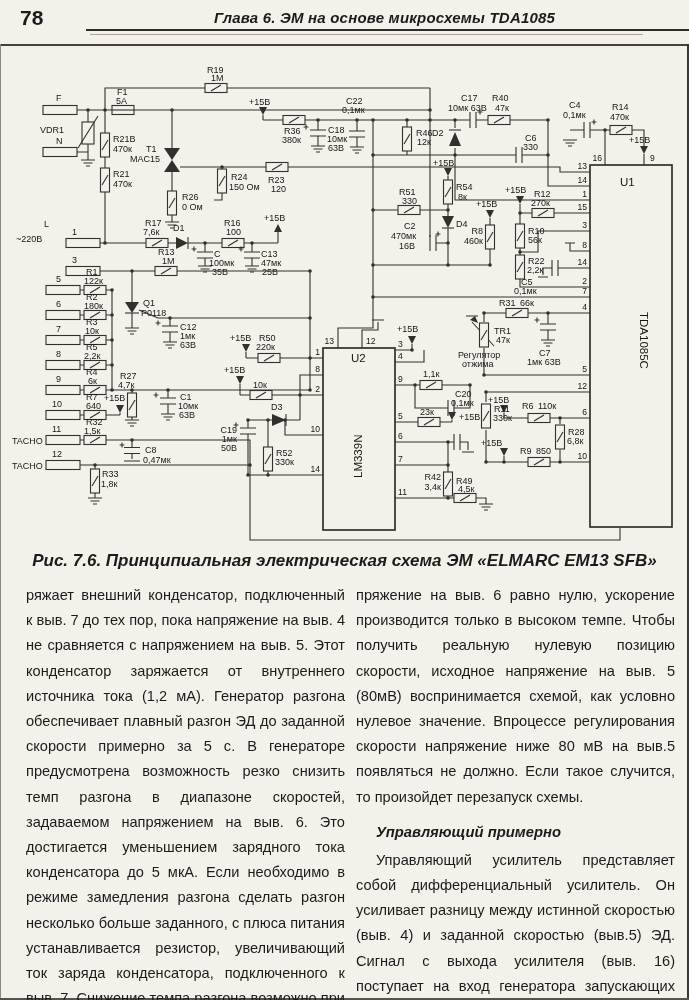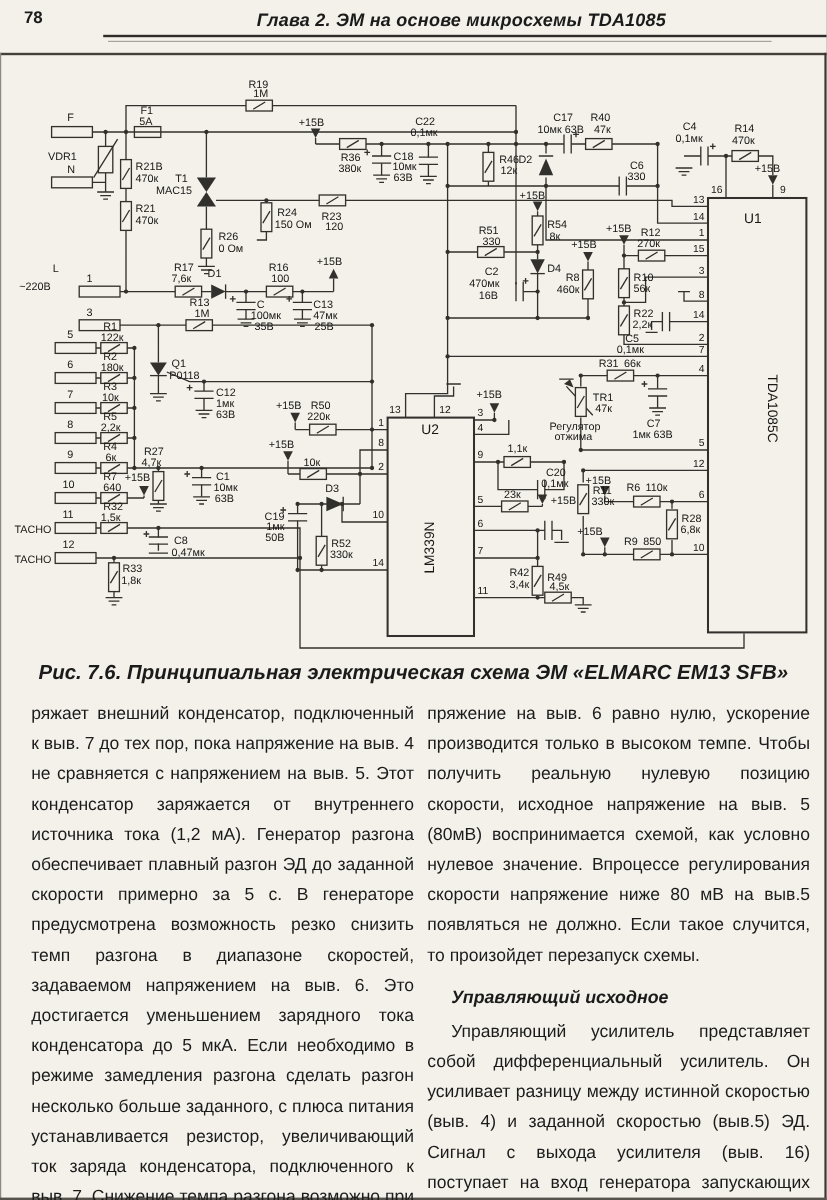--- a/index.html
+++ b/index.html
@@ -1,19 +1,19 @@
 <!DOCTYPE html>
 <html><head>
 <meta charset="utf-8">
 <style>
   html,body{margin:0;padding:0;background:#888;}
   .page{position:relative;width:689px;height:1000px;background:#f3f1ea;overflow:hidden;
         font-family:"Liberation Sans",sans-serif;color:#1b1b1b;}
   
-  .pagenum{position:absolute;top:6px;left:20px;font-size:14px;font-weight:bold;text-align:right;}
+  .pagenum{position:absolute;top:6px;left:20px;font-size:21px;font-weight:bold;text-align:right;}
   .htitle{position:absolute;top:9px;left:92px;right:12px;text-align:center;
           font-weight:bold;font-style:italic;font-size:15px;letter-spacing:.2px;}
   .hrule1{position:absolute;top:29px;left:86px;right:0;height:2.4px;background:#2e2c29;}
   .hrule2{position:absolute;top:34px;left:90px;right:46px;height:1px;background:#a9a49c;}
   
   .fr-top{position:absolute;top:44px;left:0;right:0;height:1.6px;background:#44403a;}
   .fr-right{position:absolute;top:44px;bottom:0;right:0;width:2px;background:#3a3733;}
   .fr-left{position:absolute;top:44px;bottom:0;left:0;width:1.2px;background:#8d8880;}
   .fr-bottom{position:absolute;bottom:0;left:0;right:0;height:1.6px;background:#56524c;}
   
@@ -36,21 +36,21 @@
   .col p.ind{text-indent:20px;}
   .col h3{margin:10px 0 4px 0;padding-left:20px;font-size:14.8px;line-height:24px;
           font-weight:bold;font-style:italic;}
 </style>
 </head>
 <body>
 
 <div class="page">
 
   <div class="pagenum">78</div>
-  <div class="htitle">Глава 2. ЭМ на основе микросхемы TDA1085</div>
+  <div class="htitle">Глава 6. ЭМ на основе микросхемы TDA1085</div>
   <div class="hrule1"></div>
   <div class="hrule2"></div>
   <div class="fr-top"></div>
   <div class="fr-right"></div>
   <div class="fr-left"></div>
   <div class="fr-bottom"></div>
 
   <div class="schematic">
   <svg width="689" height="503" viewBox="0 45 689 503">
     <defs>
@@ -571,19 +571,19 @@
 
   <div class="caption">Рис. 7.6. Принципиальная электрическая схема ЭМ «ELMARC EM13 SFB»</div>
 
   <div class="cols">
     <div class="col">
       <p>ряжает внешний конденсатор, подключенный к выв. 7 до тех пор, пока напряжение на выв. 4 не сравняется с напряжением на выв. 5. Этот конденсатор заряжается от внутреннего источника тока (1,2 мА). Генератор разгона обеспечивает плавный разгон ЭД до заданной скорости примерно за 5 с. В генераторе предусмотрена возможность резко снизить темп разгона в диапазоне скоростей, задаваемом напряжением на выв. 6. Это достигается уменьшением зарядного тока конденсатора до 5 мкА. Если необходимо в режиме замедления разгона сделать разгон несколько больше заданного, с плюса питания устанавливается резистор, увеличивающий ток заряда конденсатора, подключенного к выв. 7. Снижение темпа разгона возможно при следующих условиях:</p>
 
     </div>
     <div class="col">
       <p>пряжение на выв. 6 равно нулю, ускорение производится только в высоком темпе. Чтобы получить реальную нулевую позицию скорости, исходное напряжение на выв. 5 (80мВ) воспринимается схемой, как условно нулевое значение. Впроцессе регулирования скорости напряжение ниже 80 мВ на выв.5 появляться не должно. Если такое случится, то произойдет перезапуск схемы.</p>
-      <h3>Управляющий исходное</h3>
+      <h3>Управляющий примерно</h3>
       <p class="ind">Управляющий усилитель представляет собой дифференциальный усилитель. Он усиливает разницу между истинной скоростью (выв. 4) и заданной скоростью (выв.5) ЭД. Сигнал с выхода усилителя (выв. 16) поступает на вход генератора запускающих импульсов и должен быть подключен к RC-цепи, которая компенсирует механические характеристики двигателя и его нагрузку.</p>
 
     </div>
   </div>
 
 </div>
 
 </body></html>

